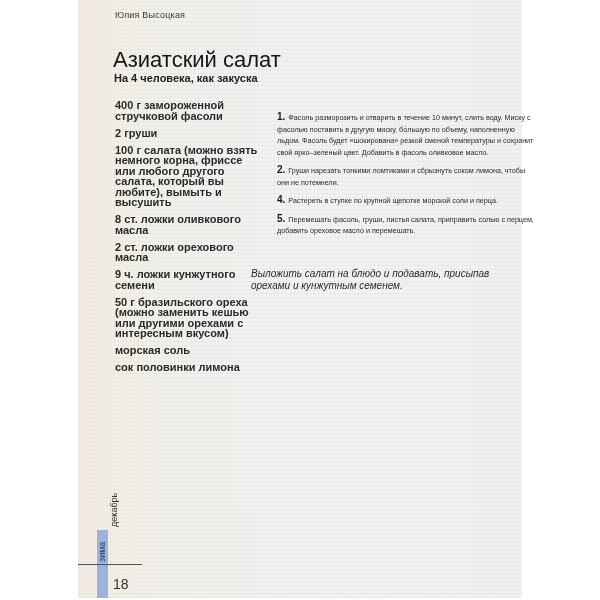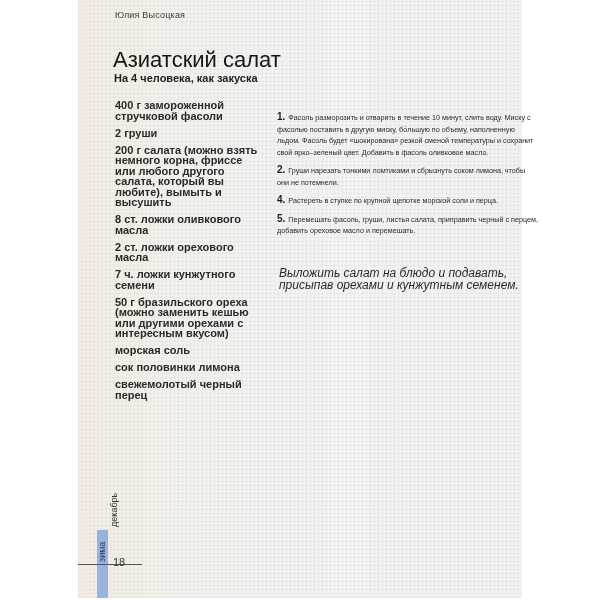--- a/index.html
+++ b/index.html
@@ -35,22 +35,22 @@
   }
   .ingredients li { margin-bottom: 6.5px; }
   .steps {
     position: absolute; left: 187px; top: 99px; width: 262px;
     margin: 12px; padding: 0; list-style: none;
     font-size: 7.2px; line-height: 11.5px; color: #2a2a2a;
   }
   .steps li { margin-bottom: 6px; }
   .step-num { font-weight: bold; font-size: 10px; margin-right: 3px; color: #1a1a1a; }
   .serving {
-    position: absolute; left: 201px; top: 268px; width: 262px;
-    font-size: 12px; line-height: 11.5px; font-style: italic; color: #2a2a2a;
+    position: absolute; left: 173px; top: 268px; width: 262px;
+    font-size: 10px; line-height: 11.5px; font-style: italic; color: #2a2a2a;
   }
   .season-bar {
     position: absolute; left: 19px; top: 530px; width: 11px; height: 68px;
     background: #9bb3dc;
   }
   .season-label {
     position: absolute; left: 19px; top: 562px; width: 11px;
     transform-origin: left top;
     transform: rotate(-90deg);
     font-size: 9px; color: #2b3a5a; white-space: nowrap; line-height: 11px;
@@ -59,58 +59,57 @@
     position: absolute; left: 31px; top: 527px;
     transform-origin: left top;
     transform: rotate(-90deg);
     font-size: 9px; color: #333; white-space: nowrap; line-height: 11px;
   }
   .rule {
     position: absolute; left: 0; top: 564px; width: 64px; height: 1px;
     background: #555;
   }
   .page-number {
-    position: absolute; left: 35px; top: 556px;
-    font-size: 11px; color: #333;
+    position: absolute; left: 35px; top: 576px;
+    font-size: 14px; color: #333;
   }
 </style>
 </head>
 <body>
 
 <div class="page">
   <div class="author">Юлия Высоцкая</div>
 
   <div class="title">Азиатский салат</div>
   <div class="subtitle">На 4 человека, как закуска</div>
 
   <ul class="ingredients">
     <li>400 г замороженной стручковой фасоли</li>
     <li>2 груши</li>
-    <li>200 г салата (можно взять немного корна, фриссе или любого другого салата, который вы любите), вымыть и высушить</li>
+    <li>100 г салата (можно взять немного корна, фриссе или любого другого салата, который вы любите), вымыть и высушить</li>
     <li>8 ст. ложки оливкового масла</li>
     <li>2 ст. ложки орехового масла</li>
-    <li>7 ч. ложки кунжутного семени</li>
+    <li>9 ч. ложки кунжутного семени</li>
     <li>50 г бразильского ореха (можно заменить кешью или другими орехами с интересным вкусом)</li>
     <li>морская соль</li>
     <li>сок половинки лимона</li>
-    <li>свежемолотый черный перец</li>
   </ul>
 
   <ol class="steps">
     <li>
       <span class="step-num">1.</span><span>Фасоль разморозить и отварить в течение 10 минут, слить воду. Миску с фасолью поставить в другую миску, бо́льшую по объему, наполненную льдом. Фасоль будет «шокирована» резкой сменой температуры и сохранит свой ярко–зеленый цвет. Добавить в фасоль оливковое масло.</span>
     </li>
     <li>
       <span class="step-num">2.</span><span>Груши нарезать тонкими ломтиками и сбрызнуть соком лимона, чтобы они не потемнели.</span>
     </li>
     <li>
       <span class="step-num">4.</span><span>Растереть в ступке по крупной щепотке морской соли и перца.</span>
     </li>
     <li>
-      <span class="step-num">5.</span><span>Перемешать фасоль, груши, листья салата, приправить черный с перцем, добавить ореховое масло и перемешать.</span>
+      <span class="step-num">5.</span><span>Перемешать фасоль, груши, листья салата, приправить солью с перцем, добавить ореховое масло и перемешать.</span>
     </li>
   </ol>
 
   <div class="serving">Выложить салат на блюдо и подавать, присыпав орехами и кунжутным семенем.</div>
 
   <div class="season-bar"></div>
   <div class="season-label">зима</div>
   <div class="month-label">декабрь</div>
   <div class="rule"></div>
   <div class="page-number">18</div>

